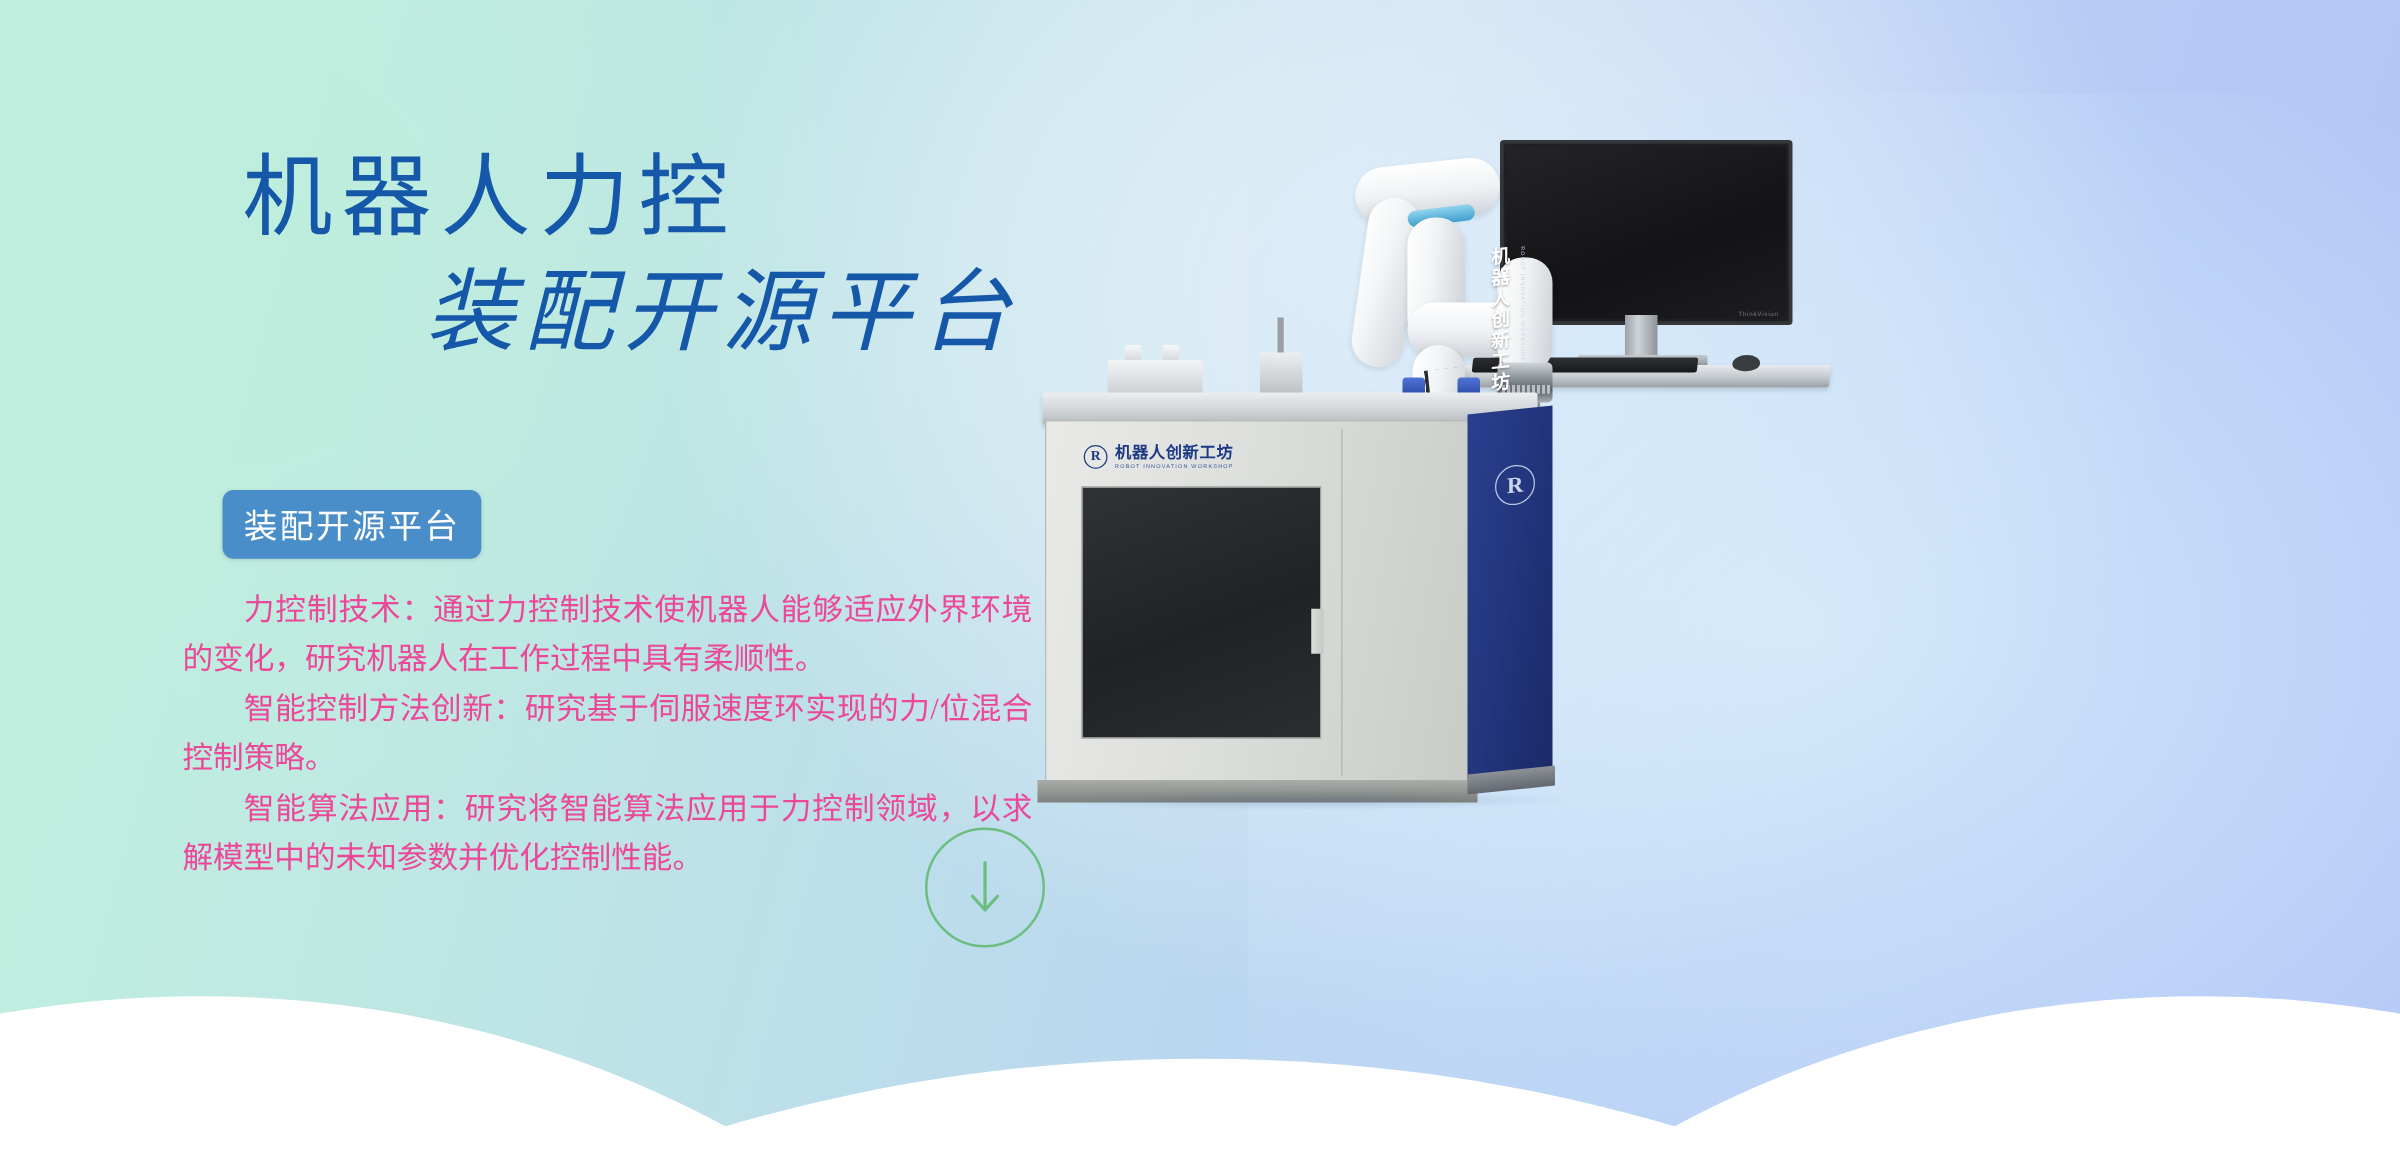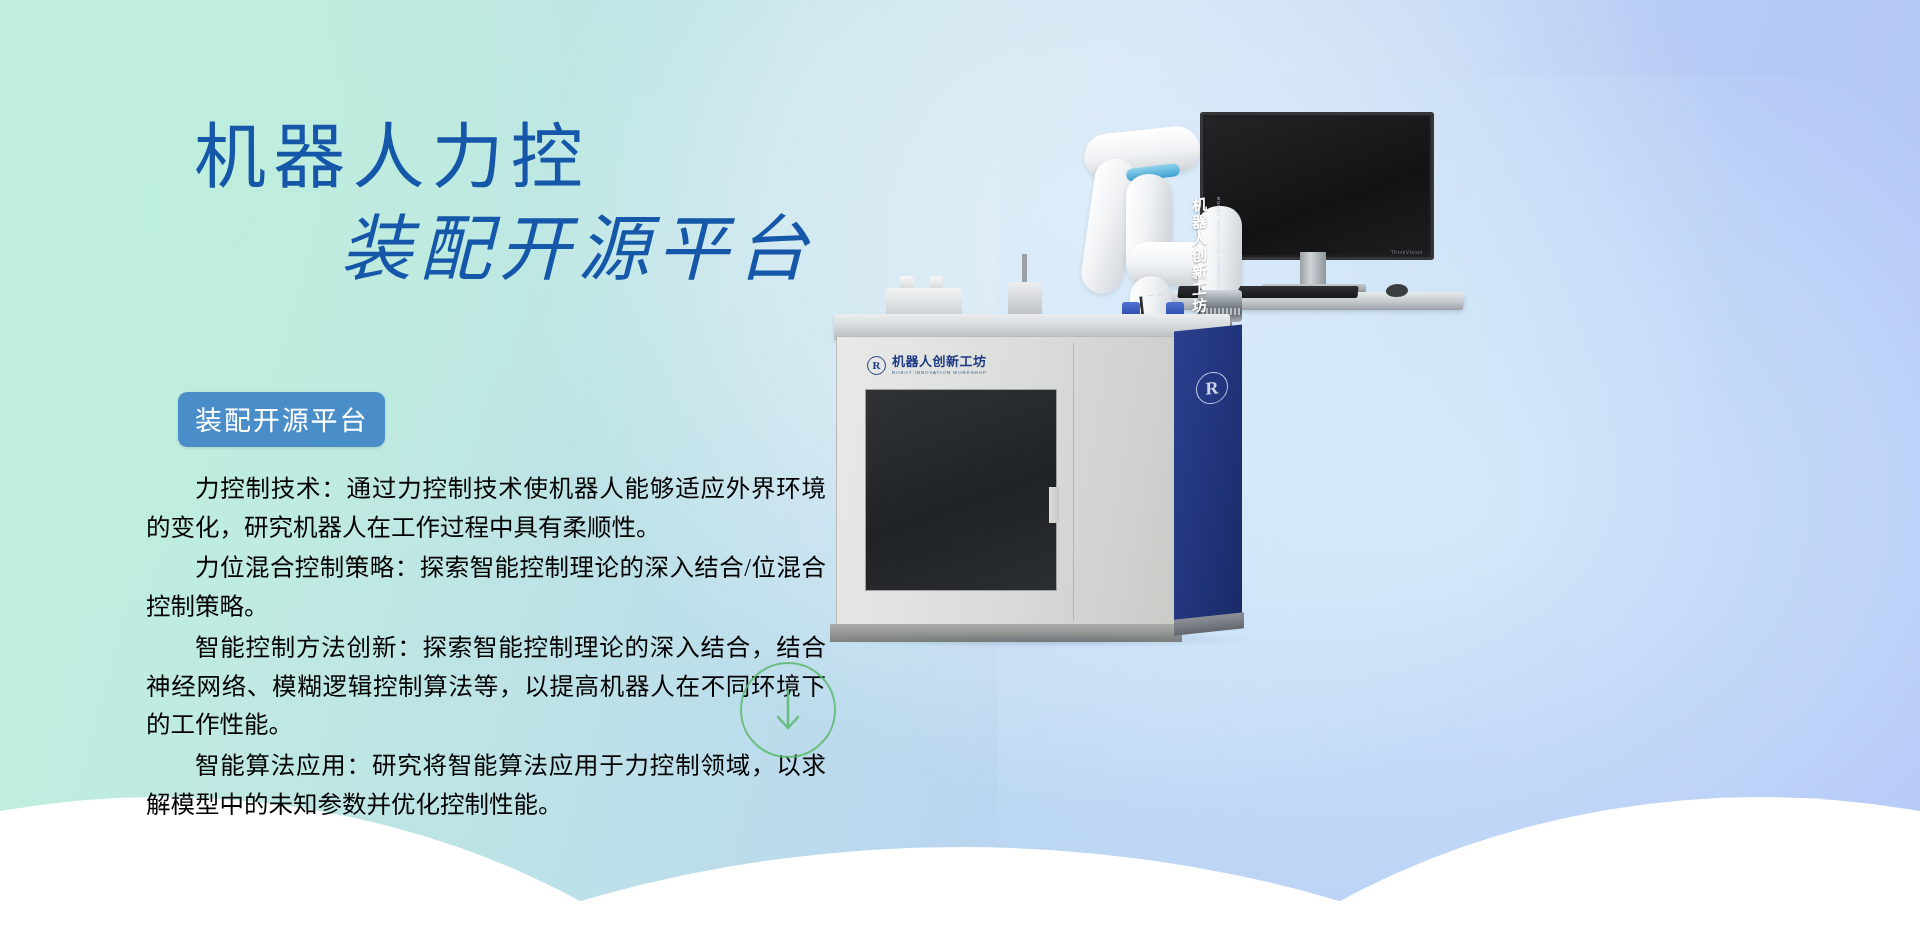--- a/index.html
+++ b/index.html
@@ -81,21 +81,21 @@
     border-radius:9px;
     box-shadow:0 1px 3px rgba(0,0,0,.12);
     white-space:nowrap;
     font-family:"Liberation Serif","DejaVu Serif",serif;
   }
 
   .paragraphs{
     position:absolute;left:146px;top:470px;width:680px;
   }
   .para{
-    color:#000000;
+    color:#ec4899;
     font-size:24.5px;
     line-height:1.58;
     text-align:justify;
     text-justify:inter-ideograph;
     text-indent:2em;
     margin:0 0 2px 0;
     font-family:"Liberation Serif","DejaVu Serif",serif;
   }
 
   
@@ -358,22 +358,21 @@
 
     <div class="title-block">
       <div class="title-line l1">机器人力控</div>
       <div class="title-line l2">装配开源平台</div>
     </div>
 
     <div class="badge">装配开源平台</div>
 
     <div class="paragraphs">
       <p class="para">力控制技术：通过力控制技术使机器人能够适应外界环境的变化，研究机器人在工作过程中具有柔顺性。</p>
-      <p class="para">力位混合控制策略：探索智能控制理论的深入结合/位混合控制策略。</p>
-      <p class="para">智能控制方法创新：探索智能控制理论的深入结合，结合神经网络、模糊逻辑控制算法等，以提高机器人在不同环境下的工作性能。</p>
+      <p class="para">智能控制方法创新：研究基于伺服速度环实现的力/位混合控制策略。</p>
       <p class="para">智能算法应用：研究将智能算法应用于力控制领域，以求解模型中的未知参数并优化控制性能。</p>
     </div>
   </div>
 
   <div class="scroll-indicator">
     <svg width="34" height="52" viewBox="0 0 34 52">
       <line x1="17" y1="6" x2="17" y2="42" stroke="#5cba6e" stroke-width="2.6" stroke-linecap="round"></line>
       <polyline points="7,33 17,44 27,33" fill="none" stroke="#5cba6e" stroke-width="2.6" stroke-linecap="round" stroke-linejoin="round"></polyline>
     </svg>
   </div>

